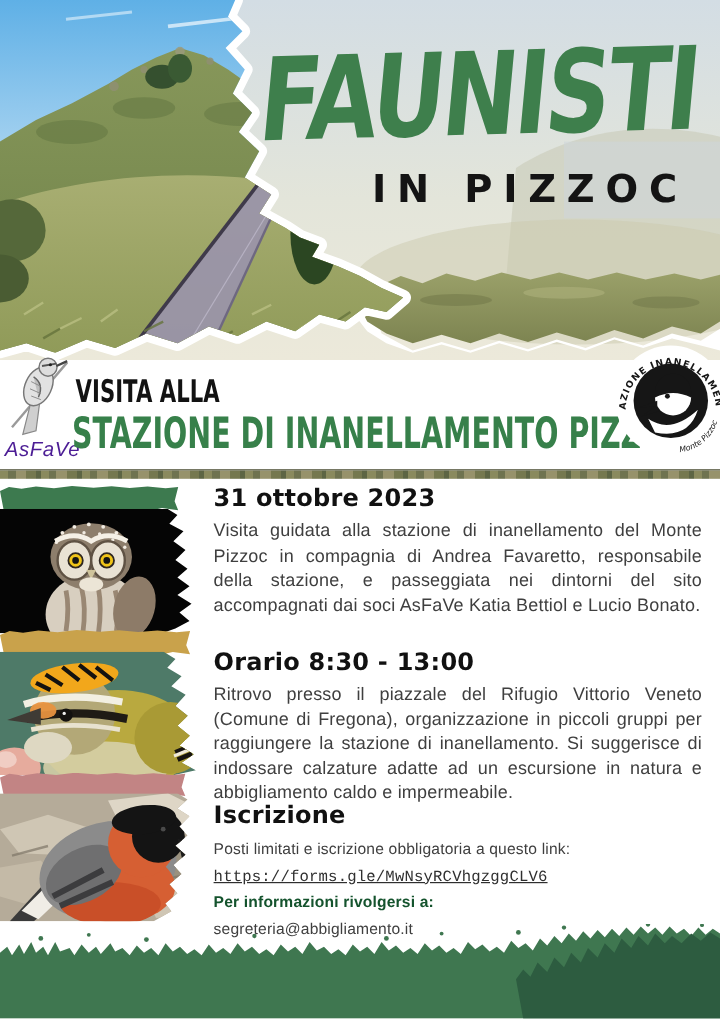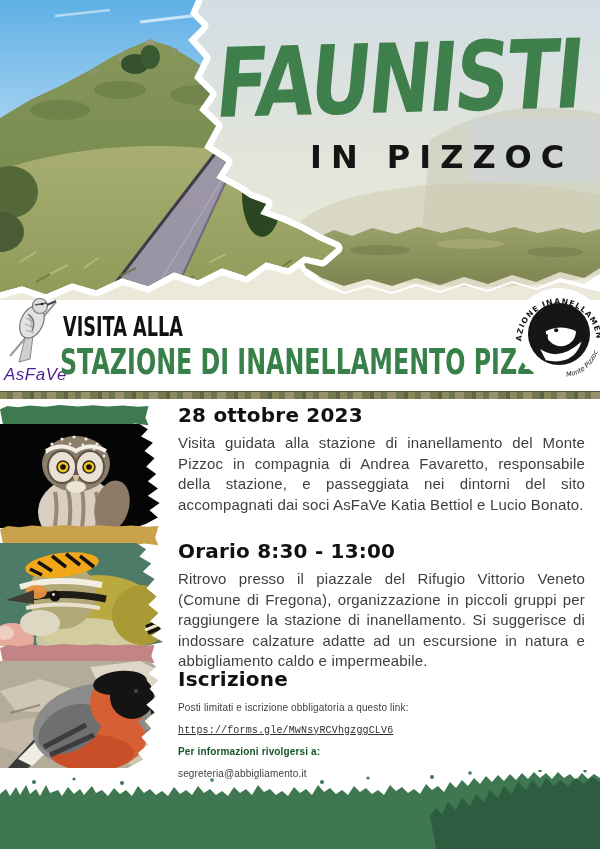--- a/index.html
+++ b/index.html
@@ -71,21 +71,21 @@
   #sec-date { top:403px; }
   #sec-orario { top:539px; }
   #sec-iscrizione { top:667px; }
   .sec-heading {
     font-family:"DejaVu Sans",sans-serif; font-weight:bold; font-size:20px;
     color:#111; margin-bottom:6px; letter-spacing:.2px;
   }
   .sec-body {
     font-size:15px; line-height:20.5px; color:#3f3f3f; text-align:justify; letter-spacing:.15px;
   }
-  .iscr-line { font-size:10px; line-height:21.5px; color:#3f3f3f; letter-spacing:.15px; }
+  .iscr-line { font-size:13px; line-height:21.5px; color:#3f3f3f; letter-spacing:.15px; }
   .iscr-link { color:#2f2f2f; text-decoration:underline;font-family:Liberation Mono, monospace; }
   .iscr-bold { font-weight:bold; color:#14532d; }
 
   
   #footer { position:absolute; left:0; top:770px; width:600px; height:79px; }
   #footer svg { position:absolute; left:0; top:0; }
 </style>
 </head>
 <body>
 
@@ -299,21 +299,21 @@
     <path d="M44,86 L86,64 M50,94 L94,74" stroke="#3c3c3e" stroke-width="5"></path>
     <circle cx="118" cy="42" r="28" fill="#d65f33"></circle>
     <circle cx="132" cy="36" r="22" fill="#141414"></circle>
     <ellipse cx="120" cy="22" rx="27" ry="12" transform="rotate(-6 120 22)" fill="#141414"></ellipse>
     <polygon points="148,38 167,44 152,56" fill="#1b1b1b"></polygon>
     <path d="M150,47 l12,1" stroke="#3a3a3a" stroke-width="2"></path>
     <circle cx="136" cy="30" r="2" fill="#4a4a4a"></circle>
   </svg>
 
   <div class="txt-col-section" id="sec-date">
-    <div class="sec-heading">28 ottobre 2023</div>
+    <div class="sec-heading">31 ottobre 2023</div>
     <div class="sec-body">Visita guidata alla stazione di inanellamento del Monte Pizzoc in compagnia di Andrea Favaretto, responsabile della stazione, e passeggiata nei dintorni del sito accompagnati dai soci AsFaVe Katia Bettiol e Lucio Bonato.</div>
   </div>
 
   <div class="txt-col-section" id="sec-orario">
     <div class="sec-heading">Orario 8:30 - 13:00</div>
     <div class="sec-body">Ritrovo presso il piazzale del Rifugio Vittorio Veneto (Comune di Fregona), organizzazione in piccoli gruppi per raggiungere la stazione di inanellamento. Si suggerisce di indossare calzature adatte ad un escursione in natura e abbigliamento caldo e impermeabile.</div>
   </div>
 
   <div class="txt-col-section" id="sec-iscrizione">
     <div class="sec-heading">Iscrizione</div>

